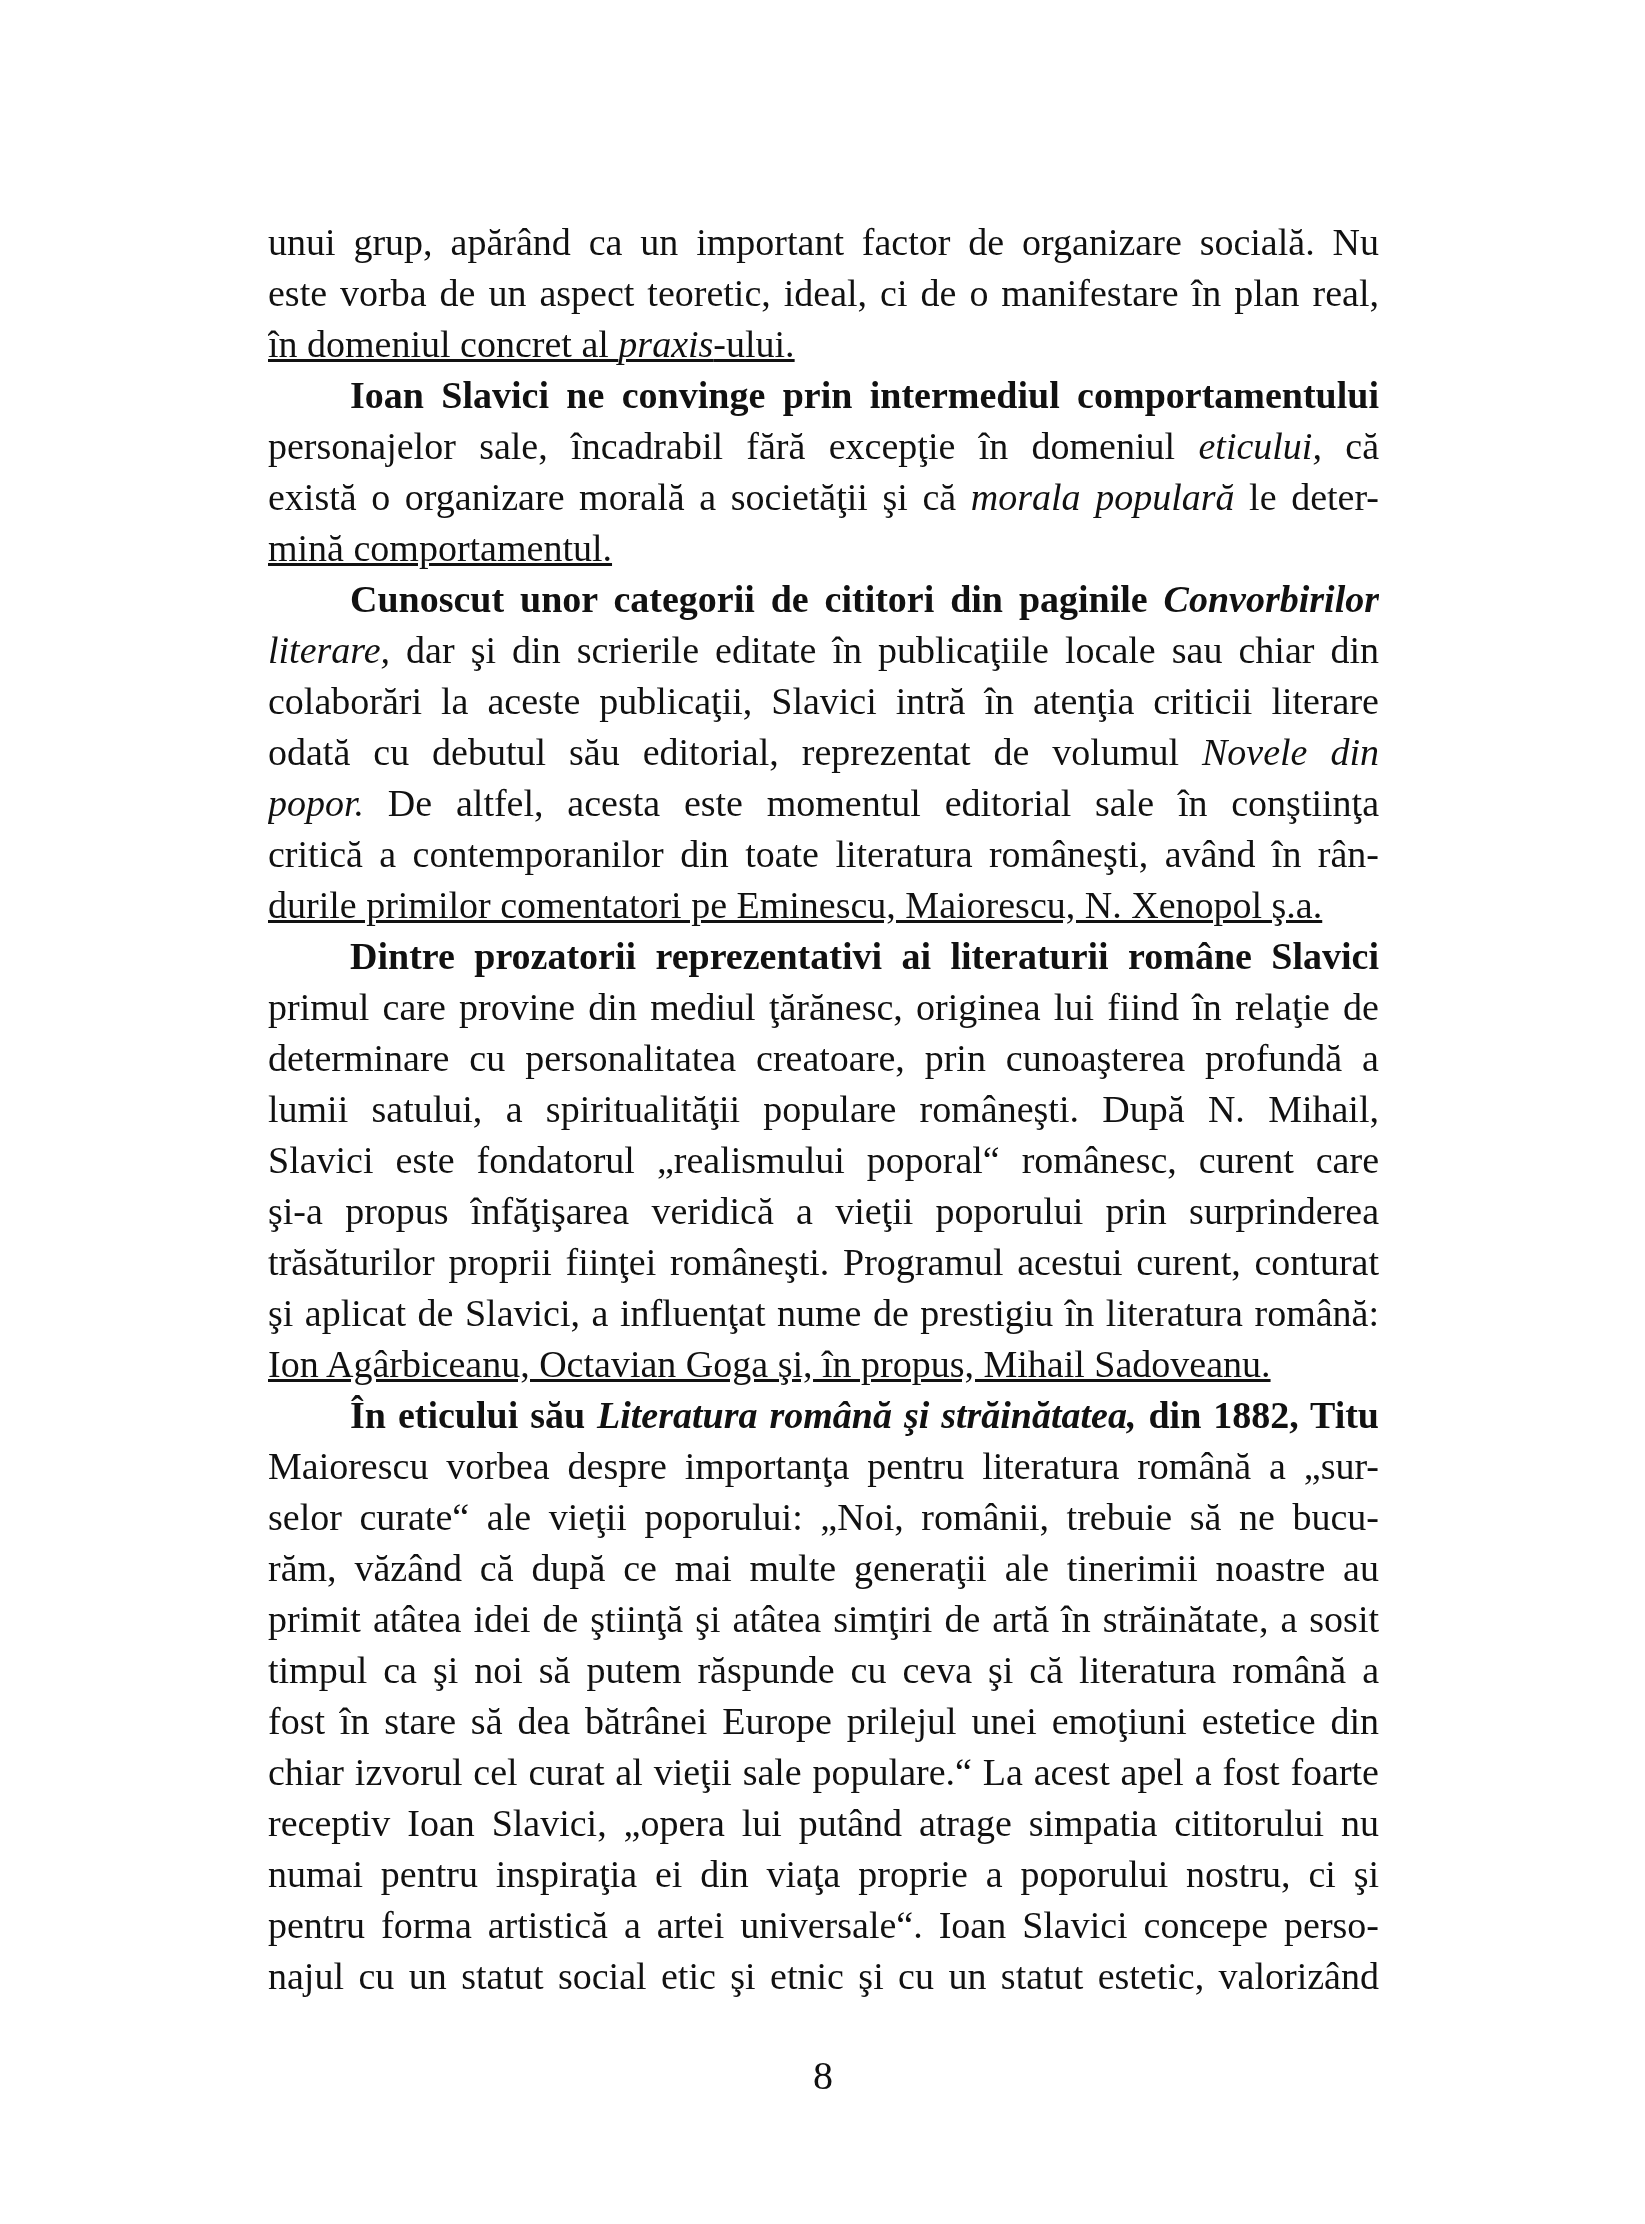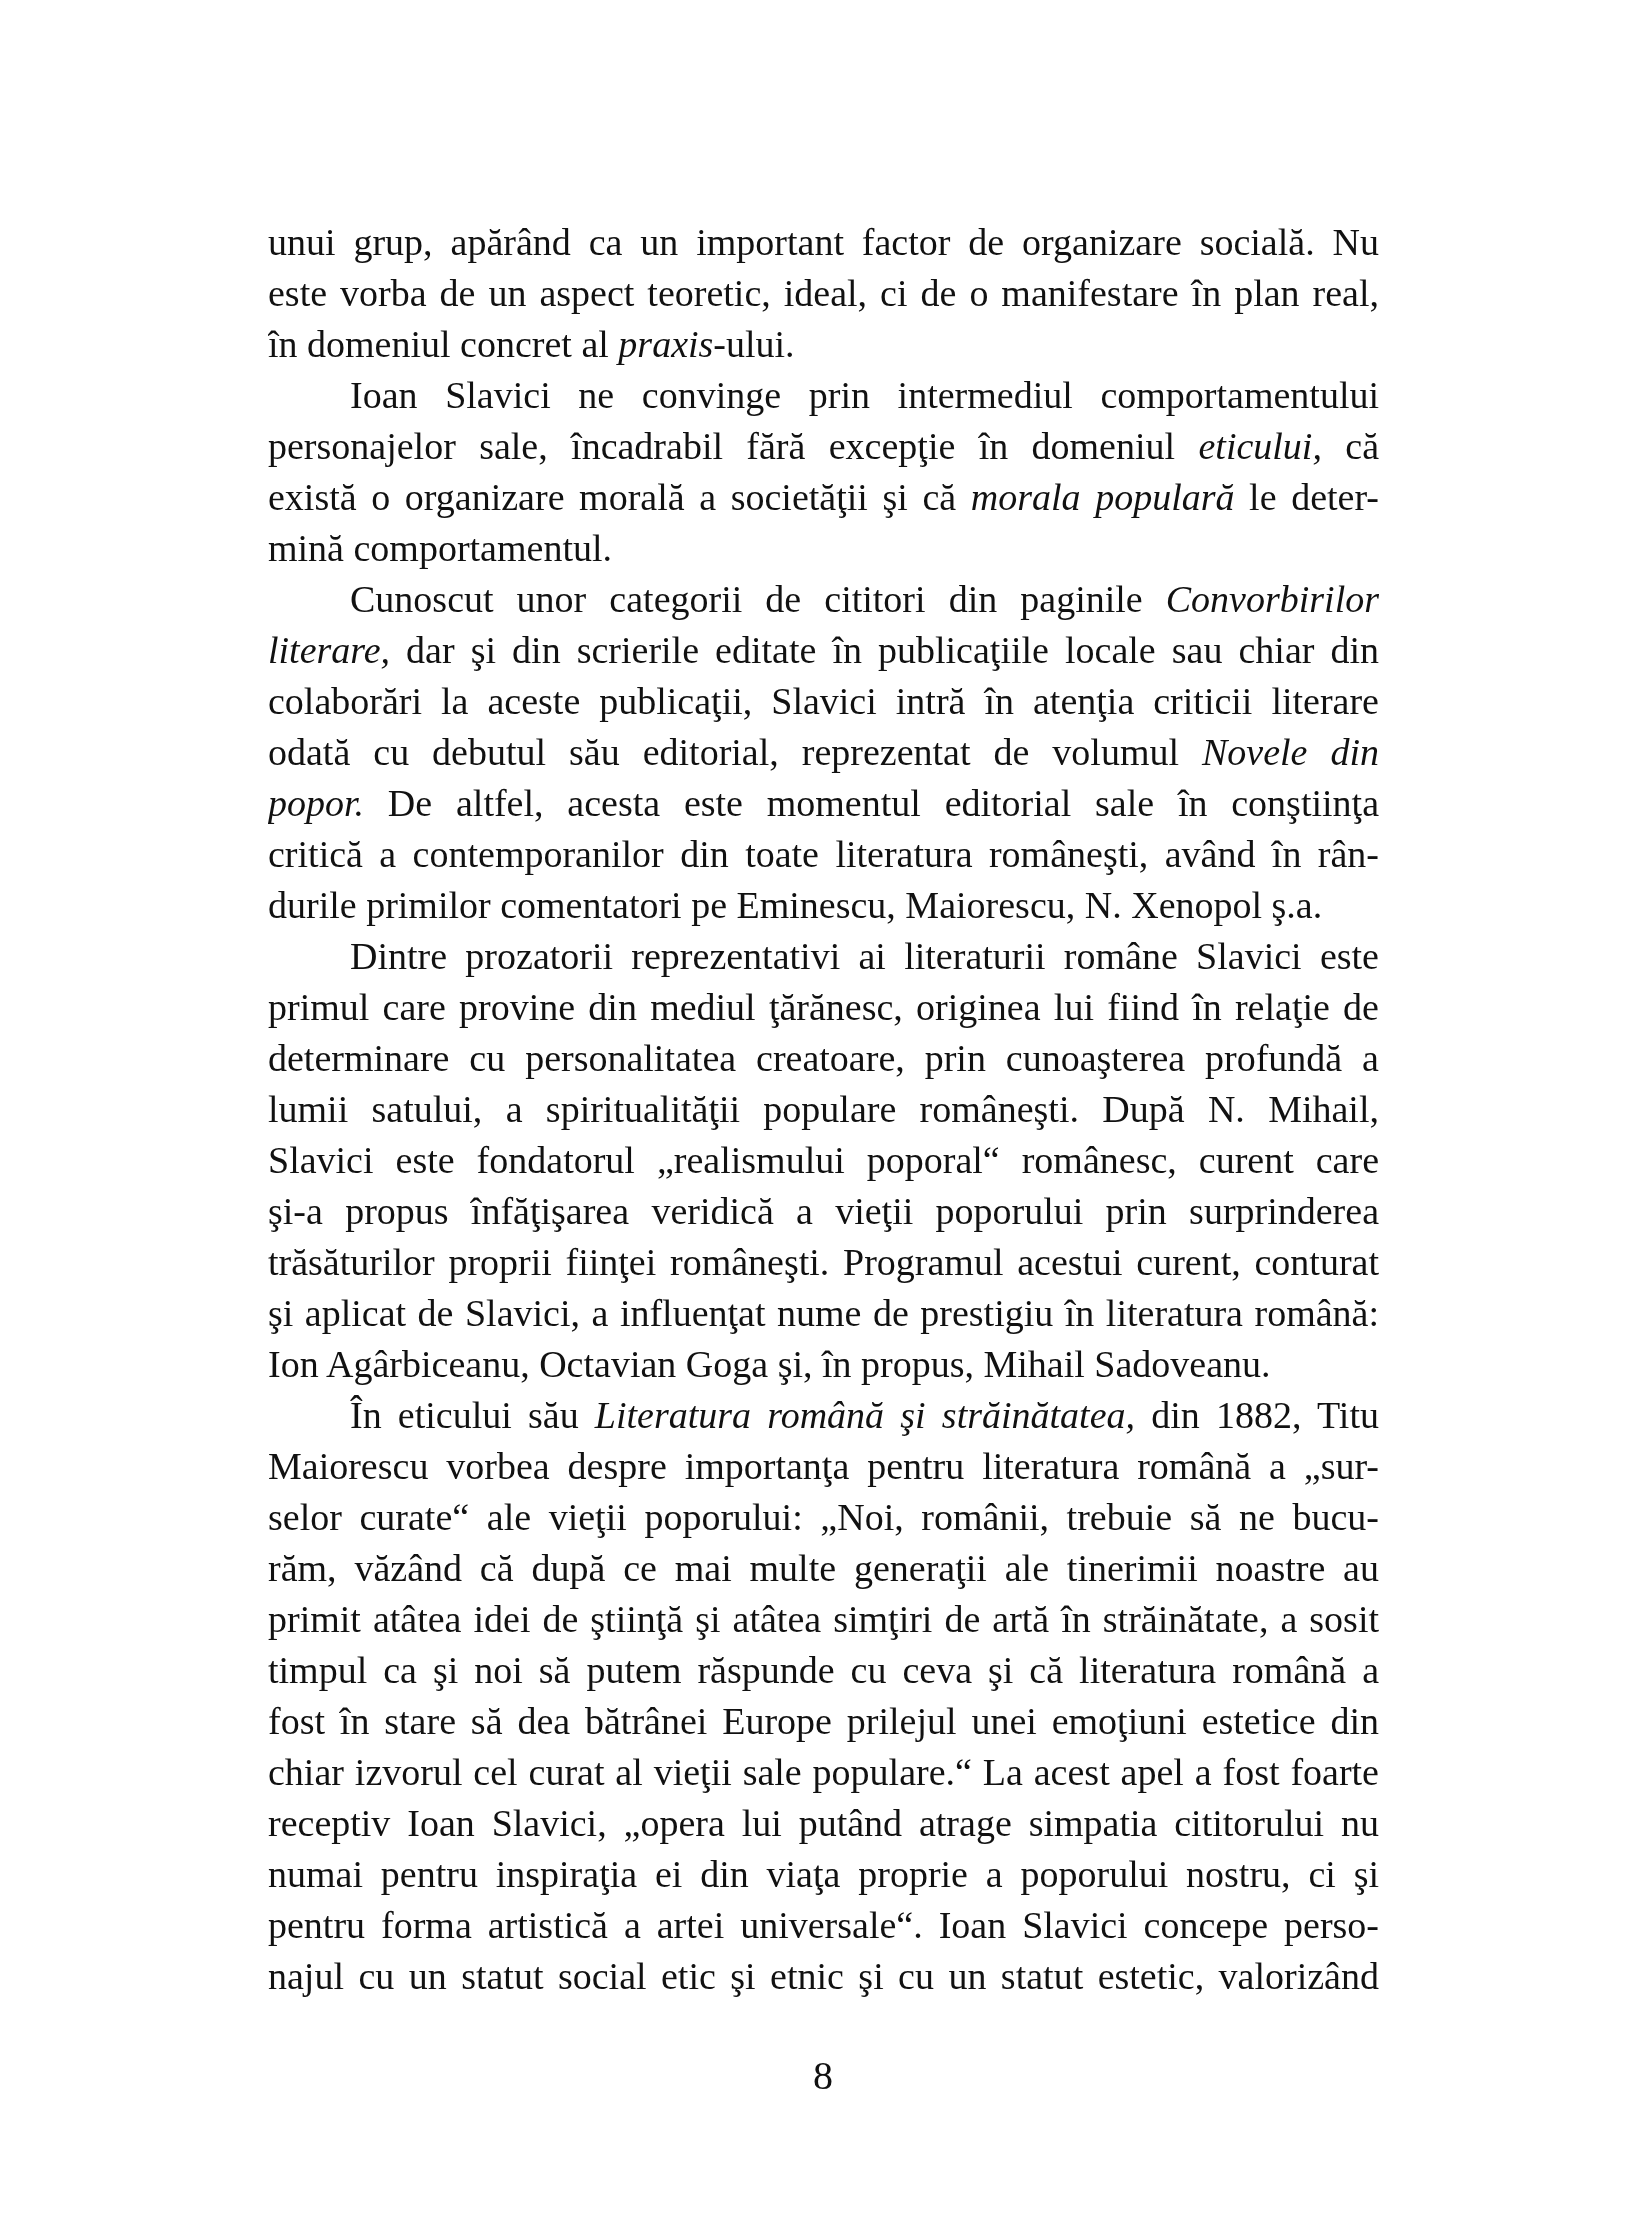--- a/index.html
+++ b/index.html
@@ -34,23 +34,25 @@
     display: block;
     height: 51px;
     white-space: nowrap;
     text-align: justify;
     text-align-last: justify;
     white-space: normal;
     overflow: hidden;
   }
   .line.last {
     text-align-last: left;
+    text-decoration: underline;
   }
   .line.indent {
     padding-left: 82px;
+    font-weight: bold;
   }
   .seg { }
   .seg.it { font-style: italic; }
   .page-number {
     position: absolute;
     left: 0;
     width: 1646px;
     top: 2045px;
     text-align: center;
     font-size: 40px;

